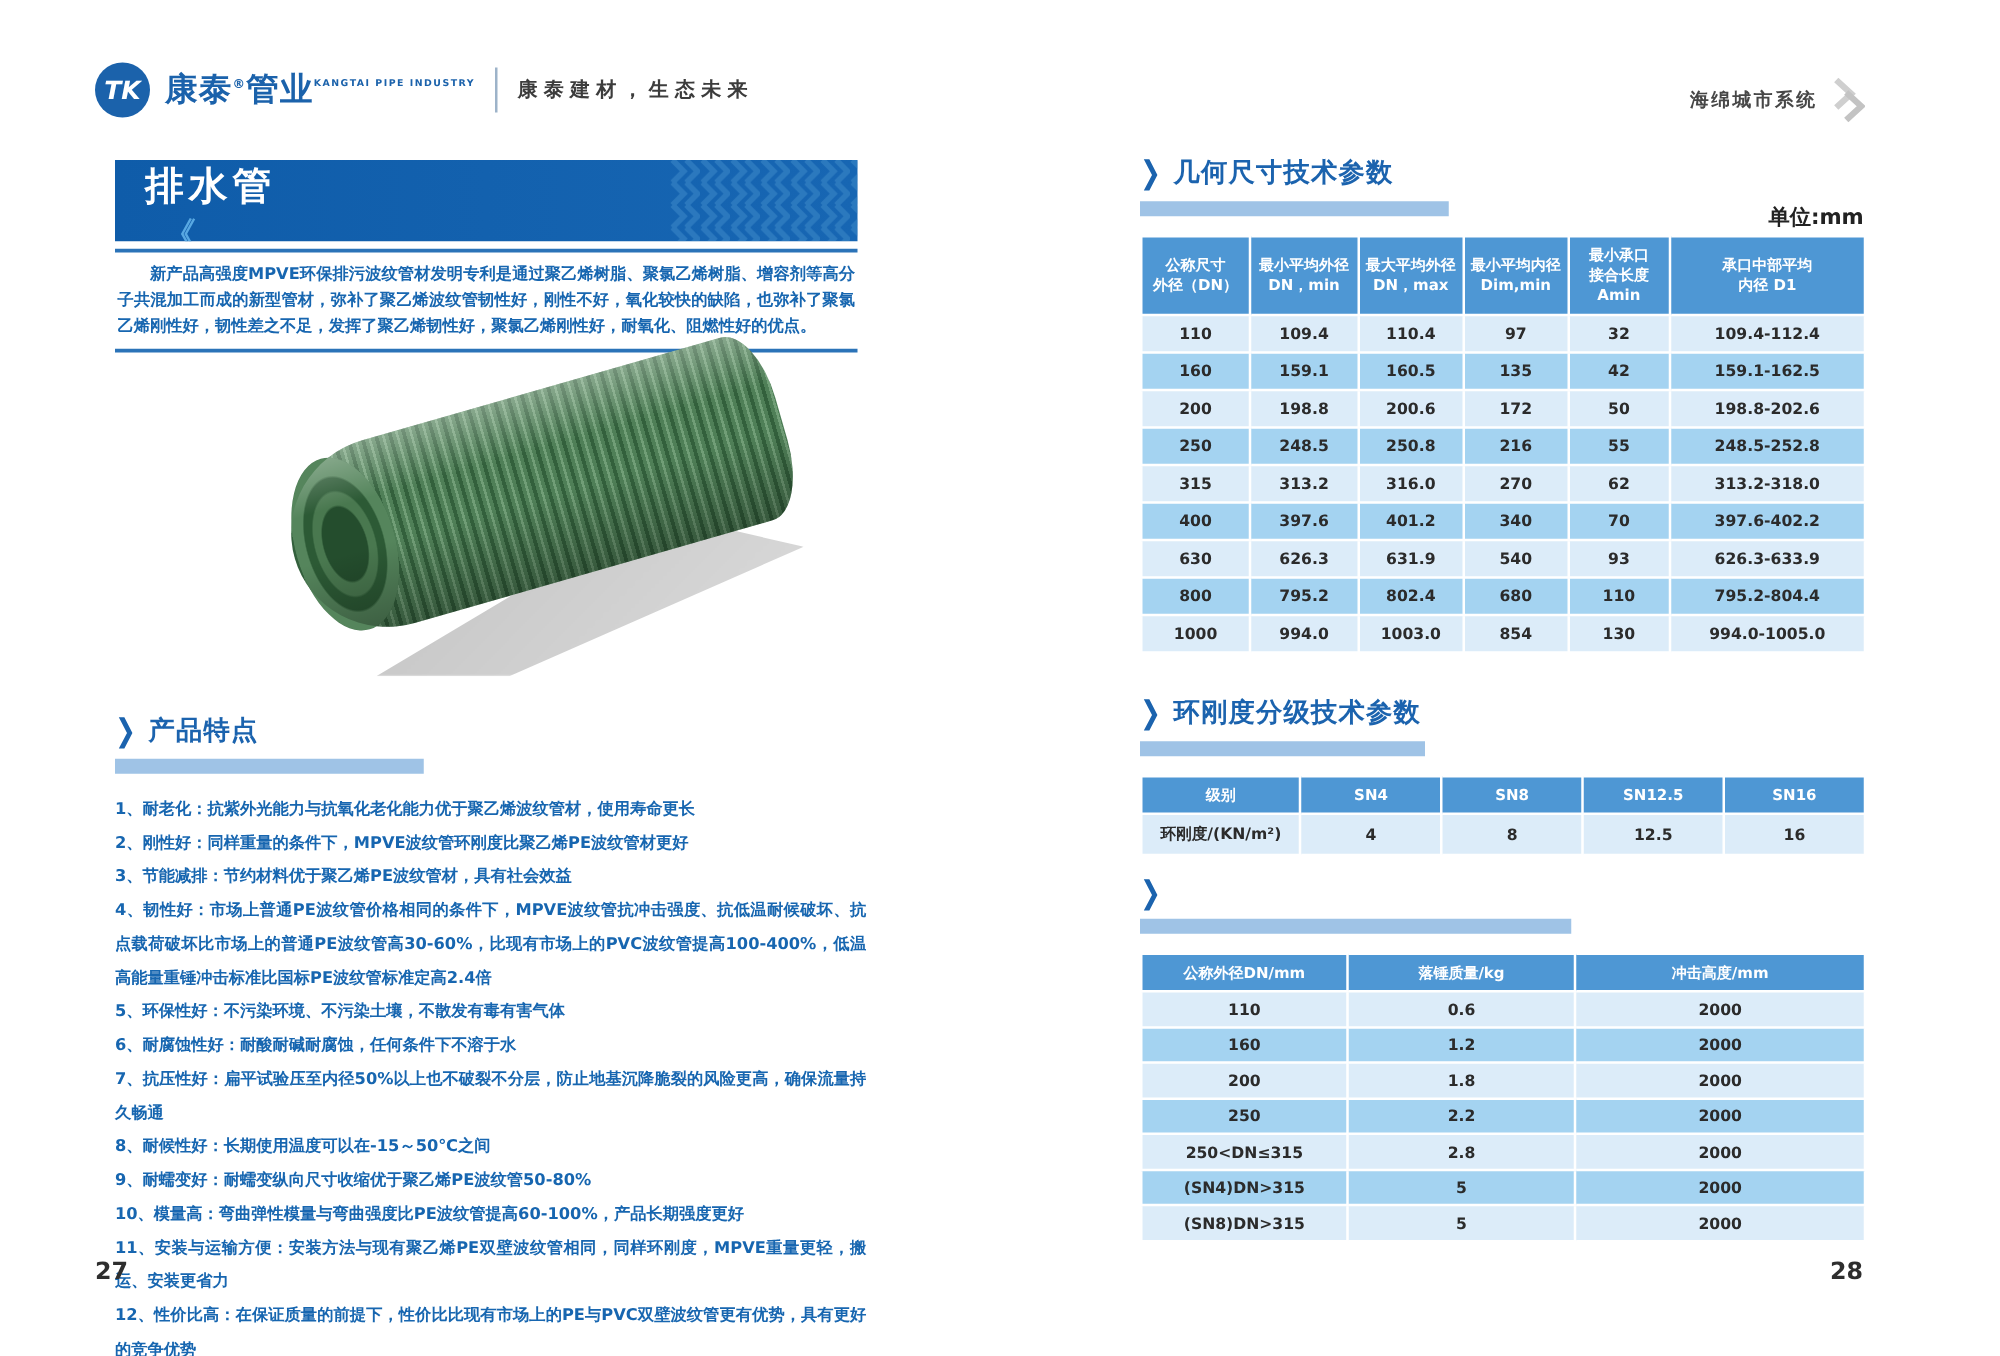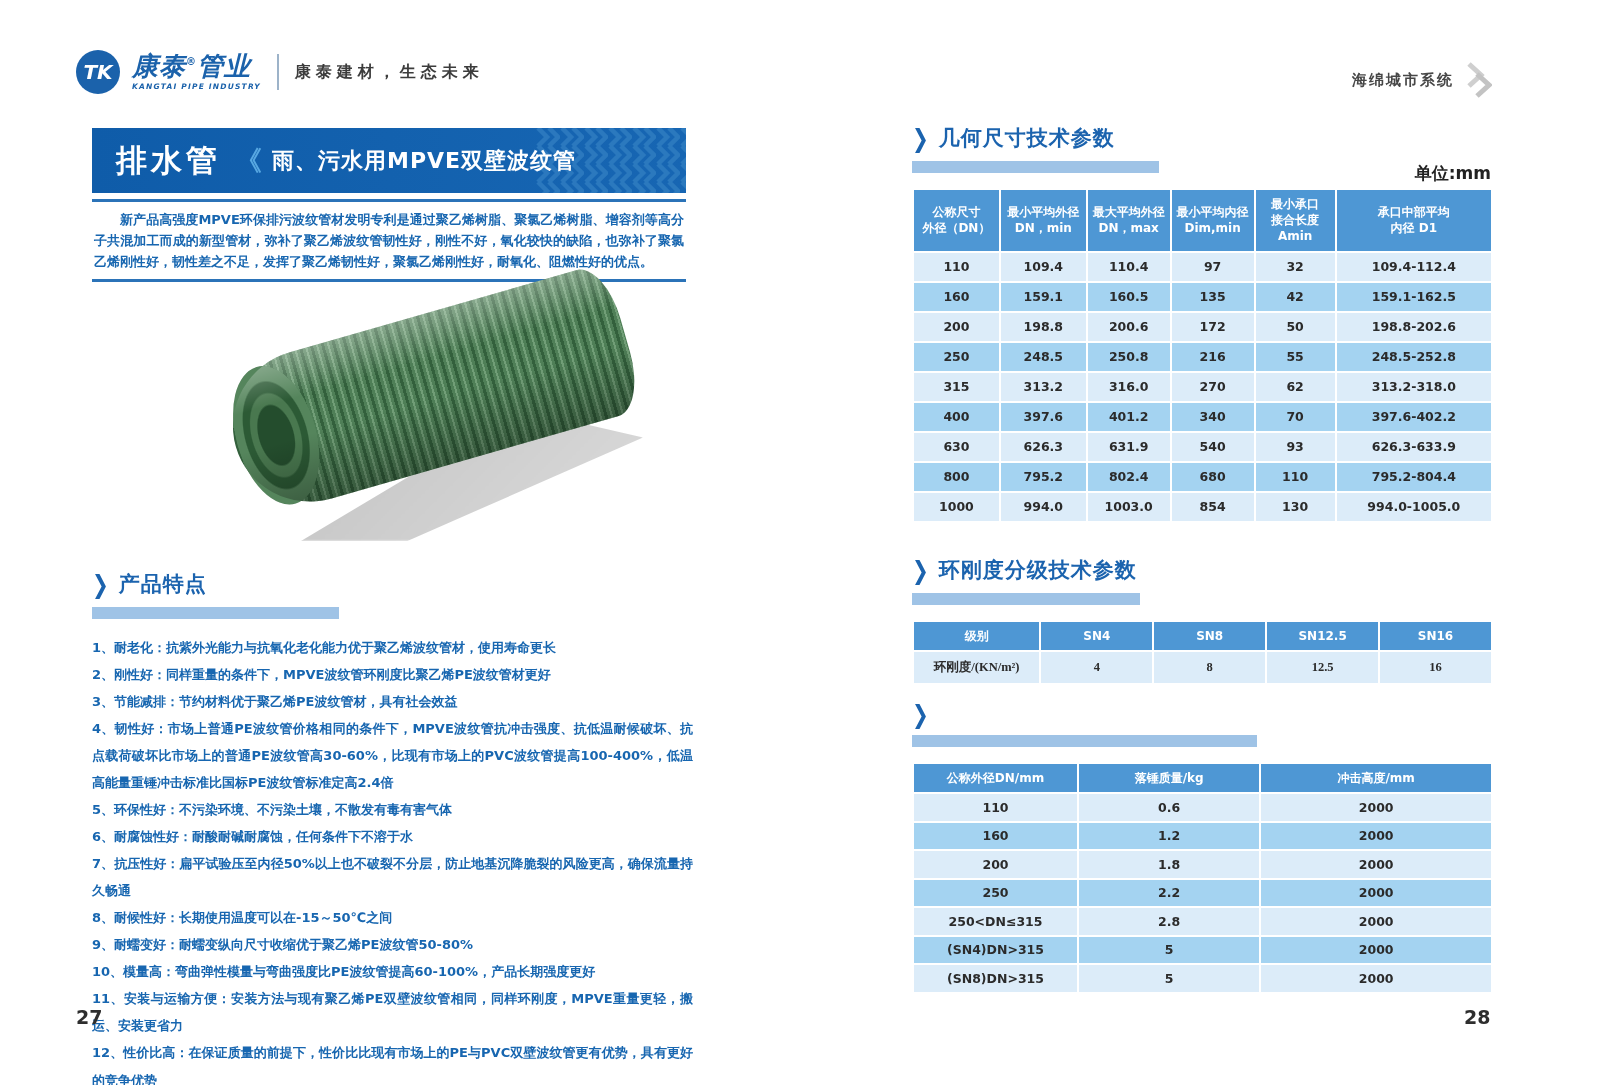--- a/index.html
+++ b/index.html
@@ -4,35 +4,35 @@
 <style>
   html,body{margin:0;padding:0;background:#ffffff;}
   .sheet{position:relative;width:1600px;height:1085px;background:#ffffff;overflow:hidden;
          font-family:"DejaVu Sans","Liberation Sans",sans-serif;}
 
   
   .logo-bar{position:absolute;left:76px;top:50px;display:flex;align-items:center;gap:12px;}
   .logo-mark{width:44px;height:44px;border-radius:50%;background:#1b62ab;color:#fff;
              display:flex;align-items:center;justify-content:center;
              font-style:italic;font-weight:bold;font-size:20px;flex:0 0 auto;}
-  .logo-text{display:flex;flex-direction:column;line-height:1;font-style:italic;}
+  .logo-text{display:flex;flex-direction:row;line-height:1;}
   .logo-cn{font-size:26px;font-weight:bold;color:#1b62ab;letter-spacing:1px;}
   .logo-cn sup{font-size:10px;}
   .logo-en{font-size:7.5px;letter-spacing:1.2px;color:#1b62ab;font-weight:bold;margin-top:4px;}
   .logo-divider{width:2px;height:36px;background:#9db3c9;margin:0 4px;}
   .tagline{font-size:16px;font-weight:bold;color:#3c3c3c;letter-spacing:5px;}
 
   
   .top-right{position:absolute;right:108px;top:62px;display:flex;align-items:center;gap:12px;}
   .top-right-label{font-size:15px;font-weight:bold;color:#474747;letter-spacing:2px;}
 
   
   .banner{position:absolute;left:92px;top:128px;width:594px;height:65px;
-          background:linear-gradient(90deg,#0f5ca9,#1766b3);display:flex;align-items:center;
-          padding-left:24px;box-sizing:border-box;color:#fff;overflow:hidden;}
+          background:linear-gradient(90deg,#0f5ca9,#1766b3);display:flex;
+          padding-left:24px;box-sizing:border-box;color:#fff;overflow:hidden;flex-direction:column;}
   .banner-cat{font-size:31px;font-weight:bold;letter-spacing:4px;position:relative;z-index:2;}
   .banner-div{color:#58a8e2;font-size:27px;font-weight:bold;margin:0 10px 0 14px;position:relative;z-index:2;}
   .banner-ttl{font-size:22px;font-weight:bold;letter-spacing:1px;position:relative;z-index:2;}
   .banner-pattern{position:absolute;right:0;top:0;height:100%;z-index:1;}
 
   
   .intro{position:absolute;left:92px;top:199px;width:594px;box-sizing:border-box;
          border-top:3px solid #2b73b8;border-bottom:3px solid #2b73b8;
          padding:7px 2px;font-size:13px;line-height:1.62;color:#1766b0;
          text-align:justify;text-indent:2em;font-weight:600;}
@@ -72,21 +72,21 @@
   .impact .bar{width:345px;}
 
   table{border-collapse:collapse;table-layout:fixed;width:100%;margin-top:15px;}
   th{background:#4e97d4;color:#fff;font-size:12px;font-weight:bold;white-space:pre-line;
      text-align:center;vertical-align:middle;padding:6px 2px;line-height:1.35;
      border:2px solid #fff;}
   td{font-size:12.5px;color:#2b2b2b;text-align:center;vertical-align:middle;
      padding:0 2px;height:28px;font-weight:600;border:2px solid #fff;}
   tbody tr:nth-child(odd){background:#dcecf9;}
   tbody tr:nth-child(even){background:#a4d3f1;}
-  .sn td{height:31px;font-family:Liberation Serif, serif;}
+  .sn td{height:31px;}
   .impact td{height:26.5px;}
 
   
   .pagenum{position:absolute;font-size:19px;color:#2e2e2e;font-weight:600;}
   .pn-left{left:76px;top:1006px;}
   .pn-right{left:1464px;top:1006px;}
 </style>
 </head>
 <body>
 

